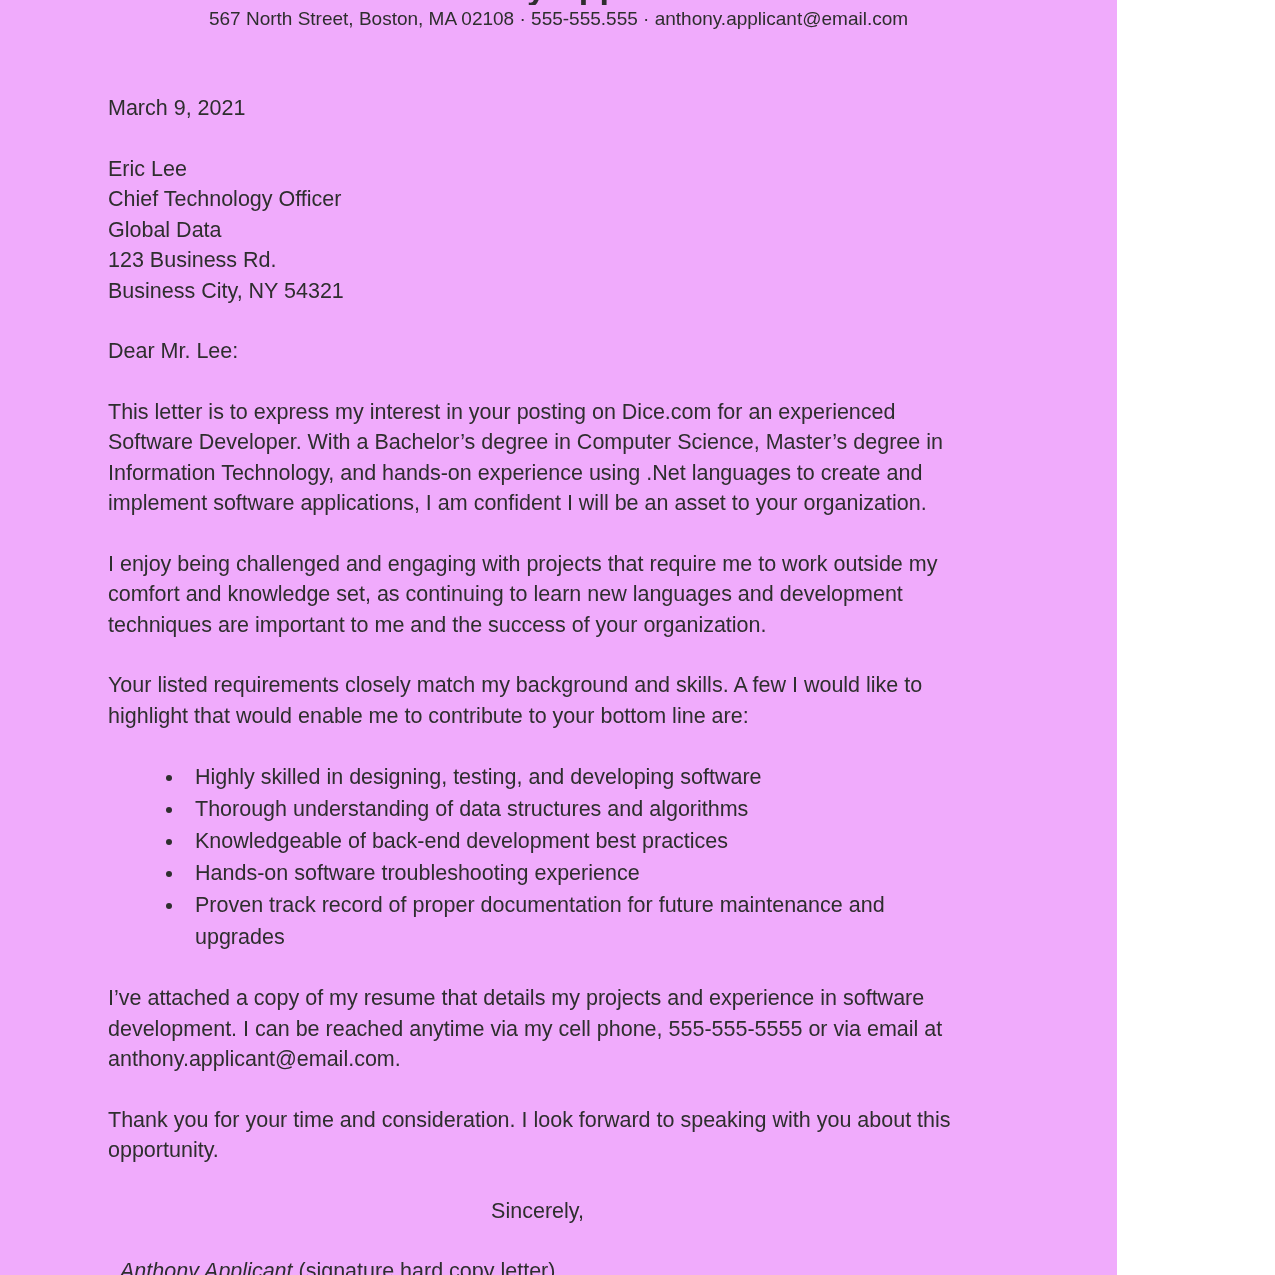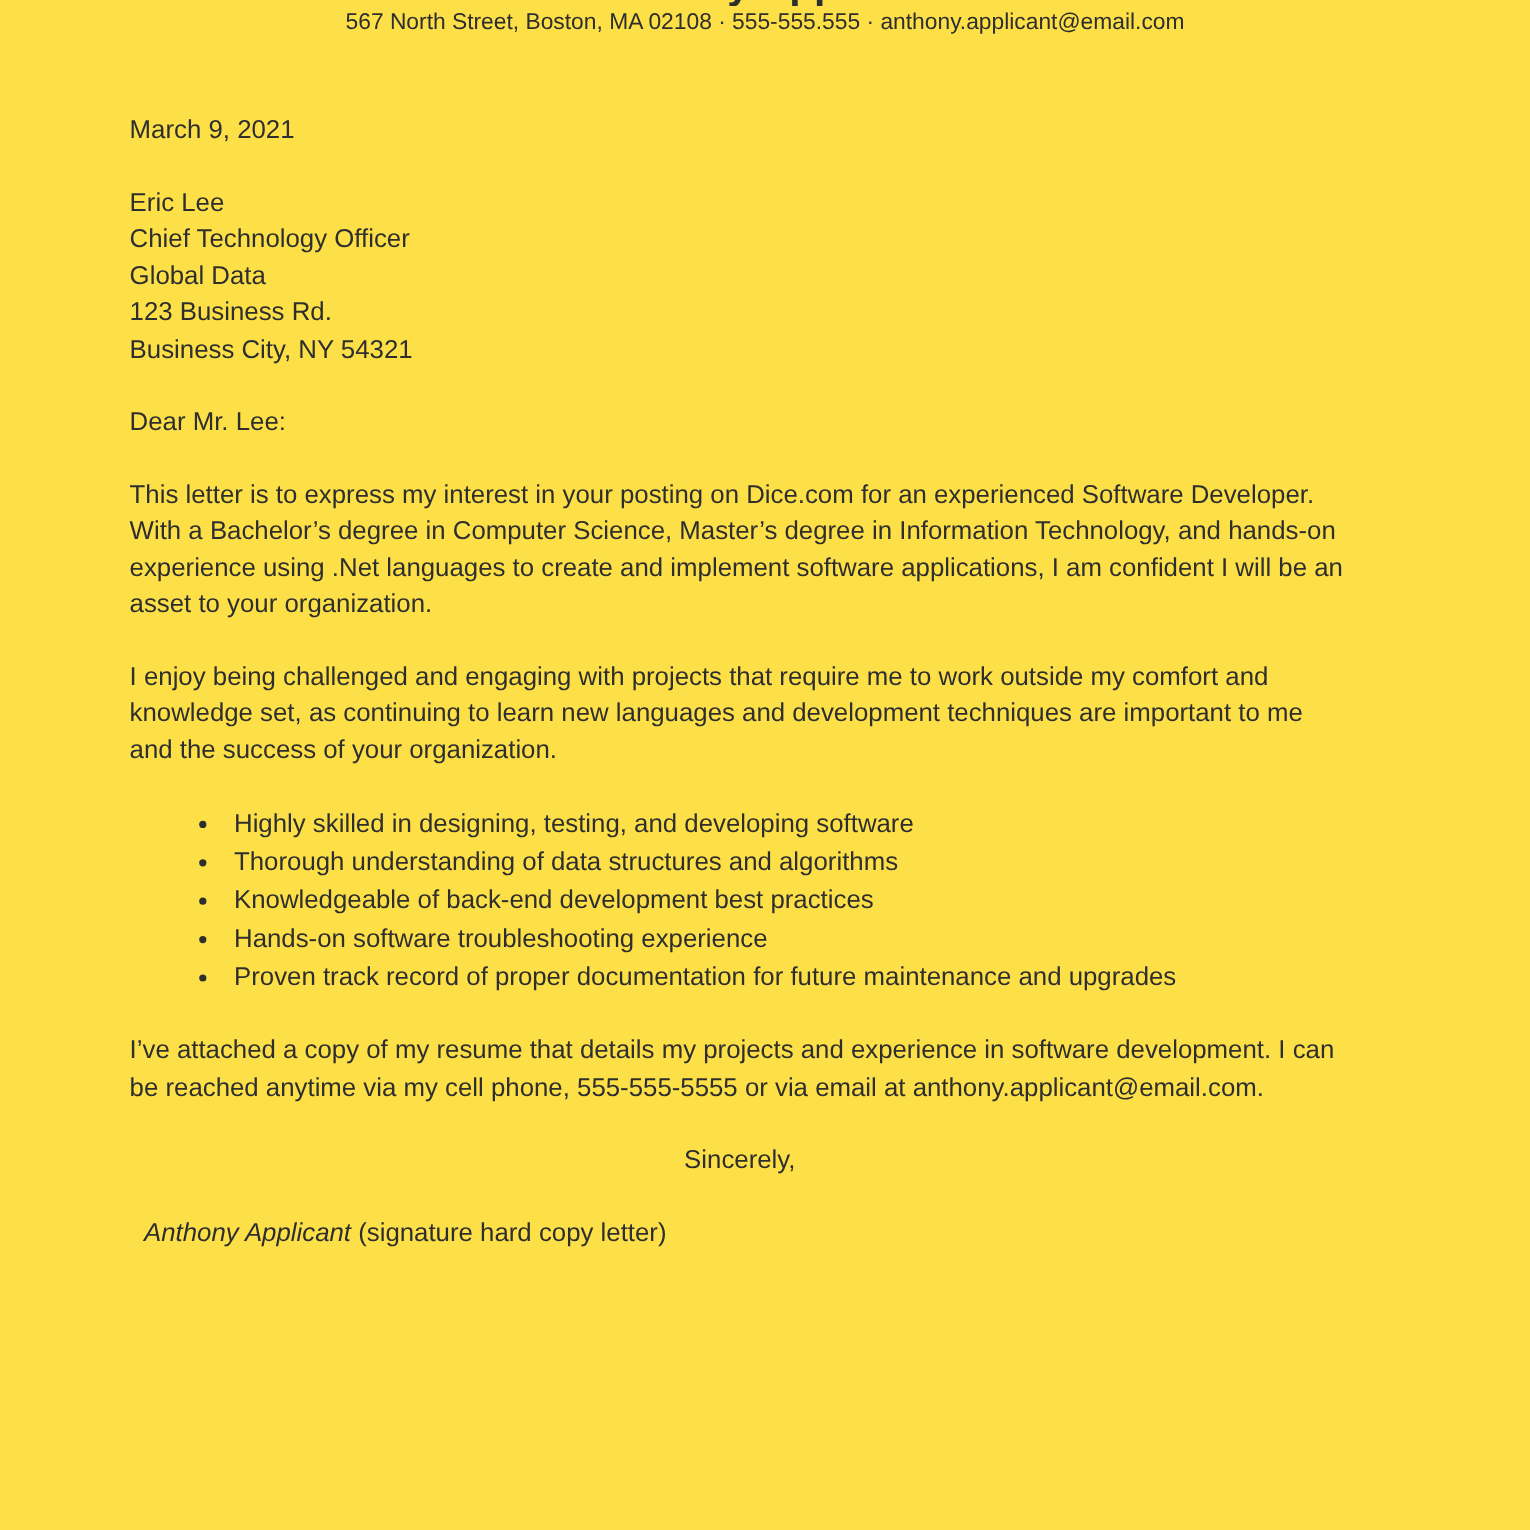--- a/index.html
+++ b/index.html
@@ -1,21 +1,21 @@
 <!DOCTYPE html>
 <html><head>
 <meta charset="utf-8">
 <style>
   * { box-sizing: border-box; }
   html, body { margin: 0; padding: 0; background: #ffffff; }
   .page {
     position: relative;
-    width: 1275px;
+    width: 1117px;
     height: 1275px;
-    background: #fde047;
+    background: #f0abfc;
     font-family: "Liberation Sans", "DejaVu Sans", sans-serif;
     font-size: 21.5px;
     line-height: 30.5px;
     color: #2e2e2e;
     overflow: hidden;
   }
   
   .letterhead { text-align: center; }
   .letterhead-name-clip {
     height: 5px;
@@ -83,31 +83,33 @@
       <p>123 Business Rd.</p>
       <p>Business City, NY 54321</p>
     </div>
 
     <p class="salutation">Dear Mr. Lee:</p>
 
     <p class="para">This letter is to express my interest in your posting on Dice.com for an experienced Software Developer. With a Bachelor’s degree in Computer Science, Master’s degree in Information Technology, and hands-on experience using .Net languages to create and implement software applications, I am confident I will be an asset to your organization.</p>
 
     <p class="para">I enjoy being challenged and engaging with projects that require me to work outside my comfort and knowledge set, as continuing to learn new languages and development techniques are important to me and the success of your organization.</p>
 
+    <p class="para">Your listed requirements closely match my background and skills. A few I would like to highlight that would enable me to contribute to your bottom line are:</p>
 
     <ul class="highlights">
       <li>Highly skilled in designing, testing, and developing software</li>
       <li>Thorough understanding of data structures and algorithms</li>
       <li>Knowledgeable of back-end development best practices</li>
       <li>Hands-on software troubleshooting experience</li>
       <li>Proven track record of proper documentation for future maintenance and upgrades</li>
     </ul>
 
     <p class="para">I’ve attached a copy of my resume that details my projects and experience in software development. I can be reached anytime via my cell phone, 555-555-5555 or via email at anthony.applicant@email.com.</p>
 
+    <p class="para">Thank you for your time and consideration. I look forward to speaking with you about this opportunity.</p>
 
     <p class="valediction">Sincerely,</p>
 
     <p class="signature-line">
       <span class="signature-name">Anthony Applicant</span><span class="signature-note"> (signature hard copy letter)</span>
     </p>
 
   </div>
 </div>
 

